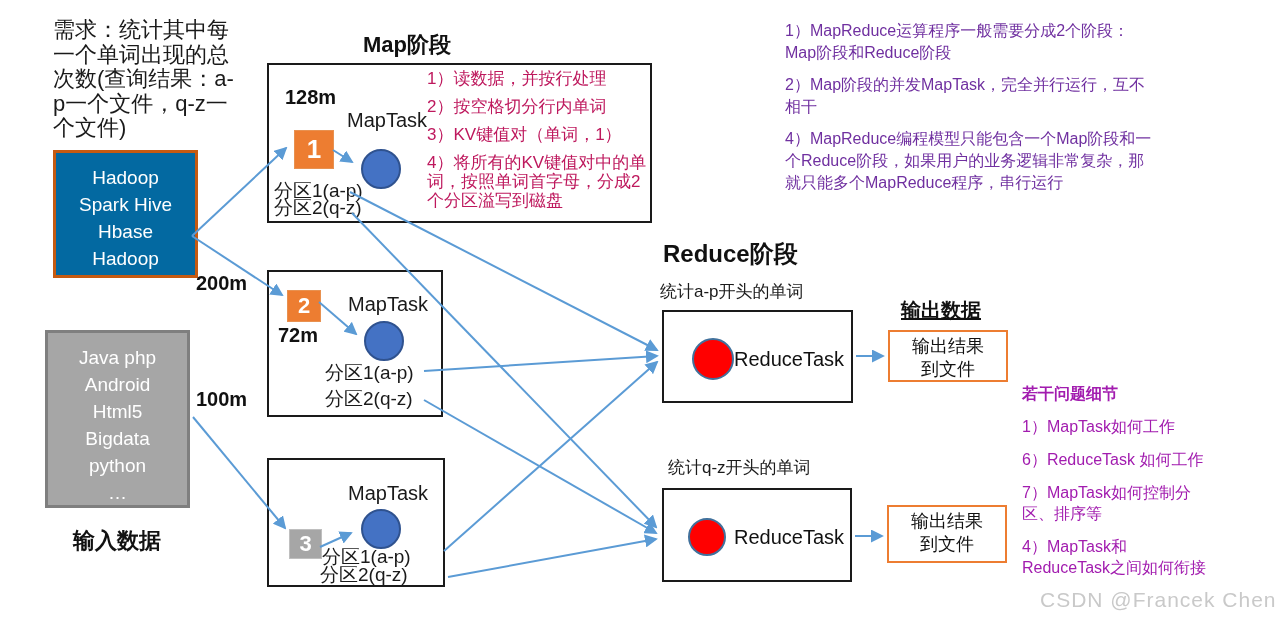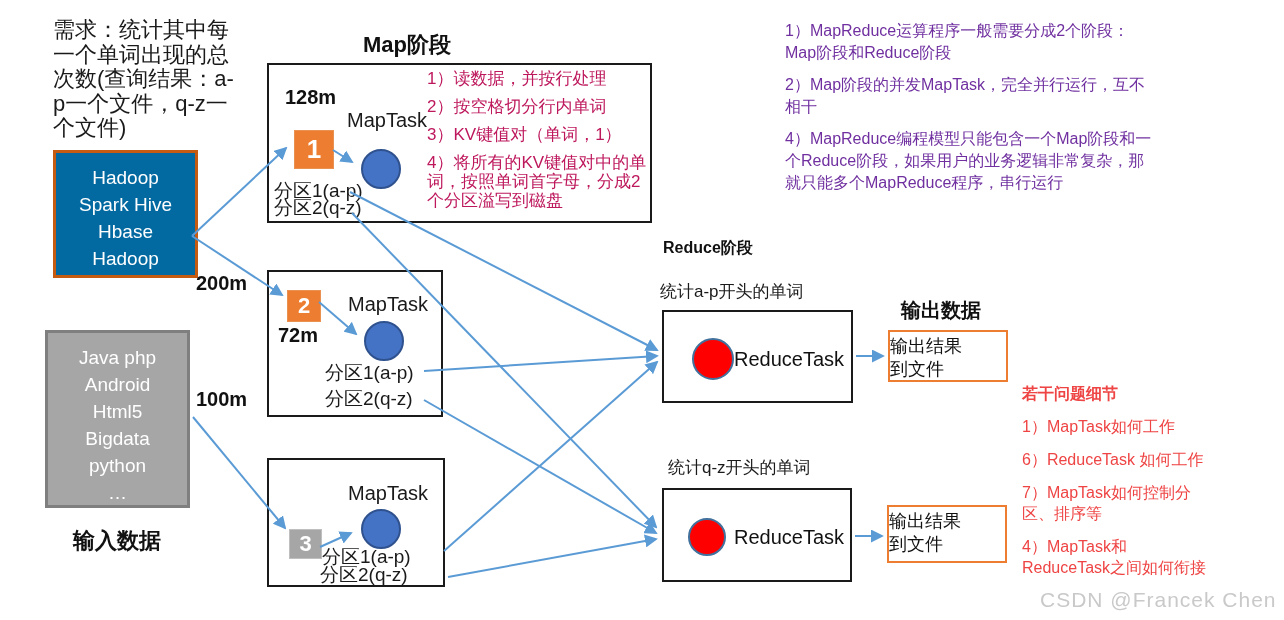--- a/index.html
+++ b/index.html
@@ -24,37 +24,37 @@
   .sq1{left:25px;top:65px;width:38px;height:37px;background:#ED7D31;border:1px solid #E89150;font-size:26px;line-height:37px;}
   .sq2{left:18px;top:18px;width:32px;height:30px;background:#ED7D31;border:1px solid #E89150;font-size:22px;line-height:30px;}
   .sq3{left:20px;top:69px;width:31px;height:28px;background:#A6A6A6;border:1px solid #bfbfbf;font-size:22px;line-height:28px;}
   .mtlabel{position:absolute;font-size:20px;color:#1a1a1a;}
   .bluecircle{position:absolute;width:40px;height:40px;border-radius:50%;background:#4472C4;border:2px solid #2F528F;box-sizing:border-box;}
   .part{position:absolute;font-size:19px;line-height:18px;color:#1a1a1a;}
   .msize{position:absolute;font-size:20px;font-weight:bold;}
   .redsteps{position:absolute;left:158px;top:4px;width:232px;color:#be185d;font-size:17px;line-height:19px;}
   .redsteps p{margin:0 0 9px 0;}
   
-  .redtitle{left:663px;top:238px;font-size:16px;font-weight:bold;}
+  .redtitle{left:663px;top:238px;font-size:24px;font-weight:bold;}
   .rcap{font-size:17px;color:#1a1a1a;}
   .rbox{border:2px solid #1a1a1a;background:#fff;box-sizing:border-box;}
   .rbox1{left:662px;top:310px;width:191px;height:93px;}
   .rbox2{left:662px;top:488px;width:190px;height:94px;}
   .redcircle{position:absolute;border-radius:50%;background:#FF0000;border:2px solid #41719C;box-sizing:border-box;}
   .rc1{left:28px;top:26px;width:42px;height:42px;}
   .rc2{left:24px;top:28px;width:38px;height:38px;}
   .rtlabel{position:absolute;left:70px;top:36px;font-size:20px;}
-  .outtitle{left:901px;top:297px;font-size:20px;font-weight:bold;}
-  .outbox{border:2px solid #ED7D31;background:#fff;box-sizing:border-box;text-align:left;font-size:18px;line-height:23px;padding-top:3px;}
+  .outtitle{left:901px;top:297px;font-size:20px;font-weight:bold;text-decoration:underline;}
+  .outbox{border:2px solid #ED7D31;background:#fff;box-sizing:border-box;text-align:center;font-size:18px;line-height:23px;padding-top:3px;}
   .obox1{left:888px;top:330px;width:120px;height:52px;}
   .obox2{left:887px;top:505px;width:120px;height:58px;}
   
   .purple{left:785px;top:20px;width:445px;color:#7030A0;font-size:16px;line-height:22px;}
   .purple p{margin:0 0 10px 0;}
-  .details{left:1022px;top:383px;width:258px;font-size:16px;line-height:21px;color:#ef4444;}
+  .details{left:1022px;top:383px;width:258px;font-size:16px;line-height:21px;color:#a21caf;}
   .details .dtitle{font-weight:bold;}
   .details p{margin:12px 0 0 0;}
   .watermark{left:1040px;top:588px;font-size:21px;color:#c9c9c9;letter-spacing:1px;text-shadow:0 0 2px #ffffff;}
   svg.flow{position:absolute;left:0;top:0;pointer-events:none;}
 </style>
 </head>
 <body>
 
 <div id="canvas">
 

